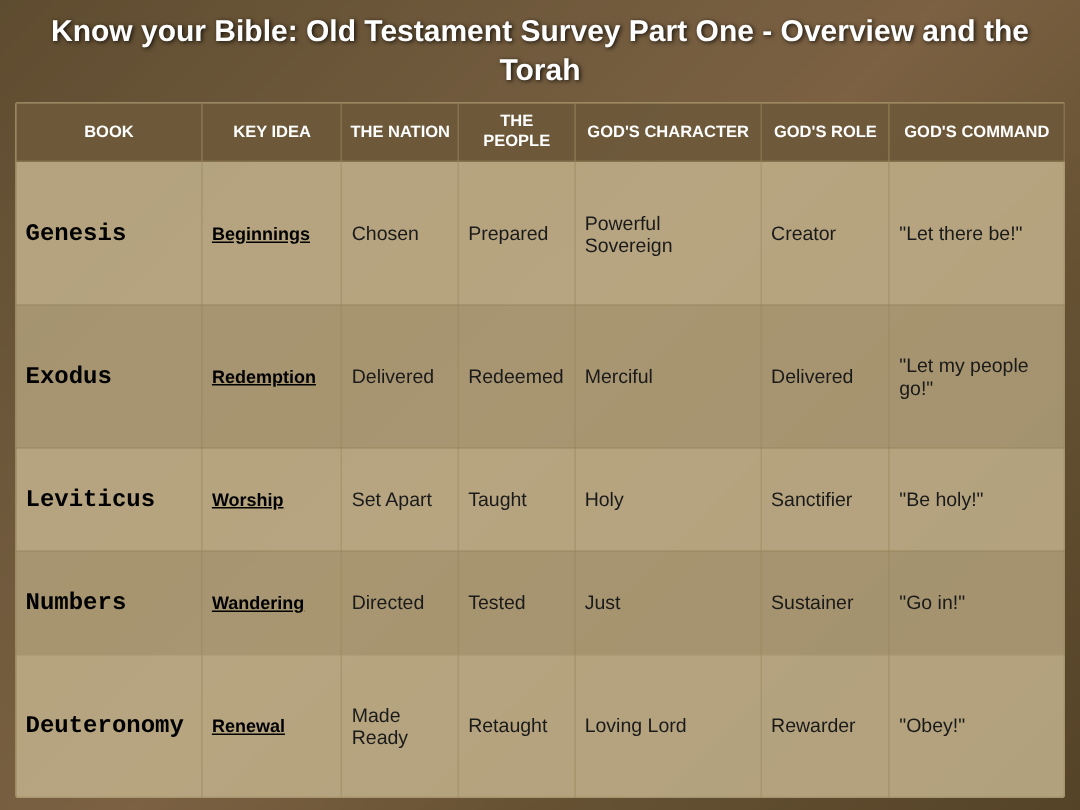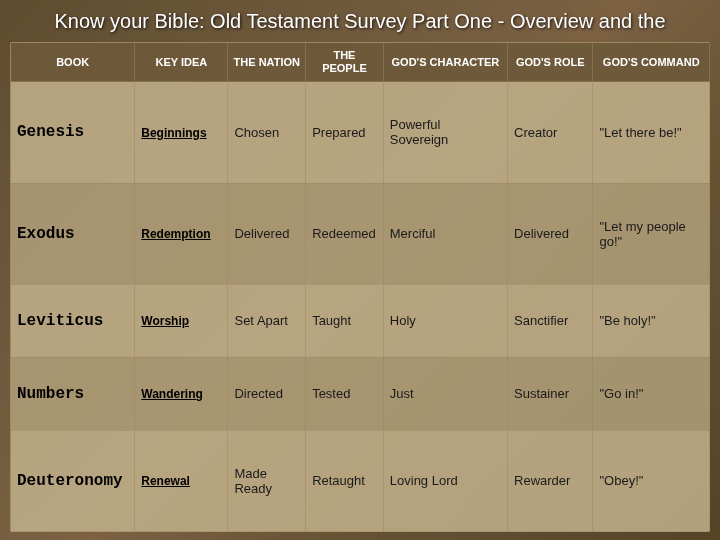--- a/index.html
+++ b/index.html
@@ -37,21 +37,21 @@
       height: 100%;
       display: flex;
       flex-direction: column;
       padding: 8px 10px 8px 10px;
     }
 
     .title {
       text-align: center;
       color: #ffffff;
       font-size: 20px;
-      font-weight: normal;
+      font-weight: bold;
       text-shadow: 1px 1px 3px rgba(0,0,0,0.8);
       line-height: 1.3;
       margin-bottom: 8px;
     }
 
     .table-wrapper {
       flex: 1;
       background: rgba(180, 160, 120, 0.75);
       border-radius: 2px;
       overflow: hidden;
@@ -125,20 +125,21 @@
 </head>
 <body>
 
 <div class="bg-image"></div>
 <div class="bg-overlay"></div>
 
 <div class="content">
 
   <div class="title">
     <div>Know your Bible: Old Testament Survey Part One - Overview and the</div>
+    <div>Torah</div>
   </div>
 
   <div class="table-wrapper">
     <table>
       <colgroup>
         <col class="col-book">
         <col class="col-key">
         <col class="col-nation">
         <col class="col-people">
         <col class="col-char">

